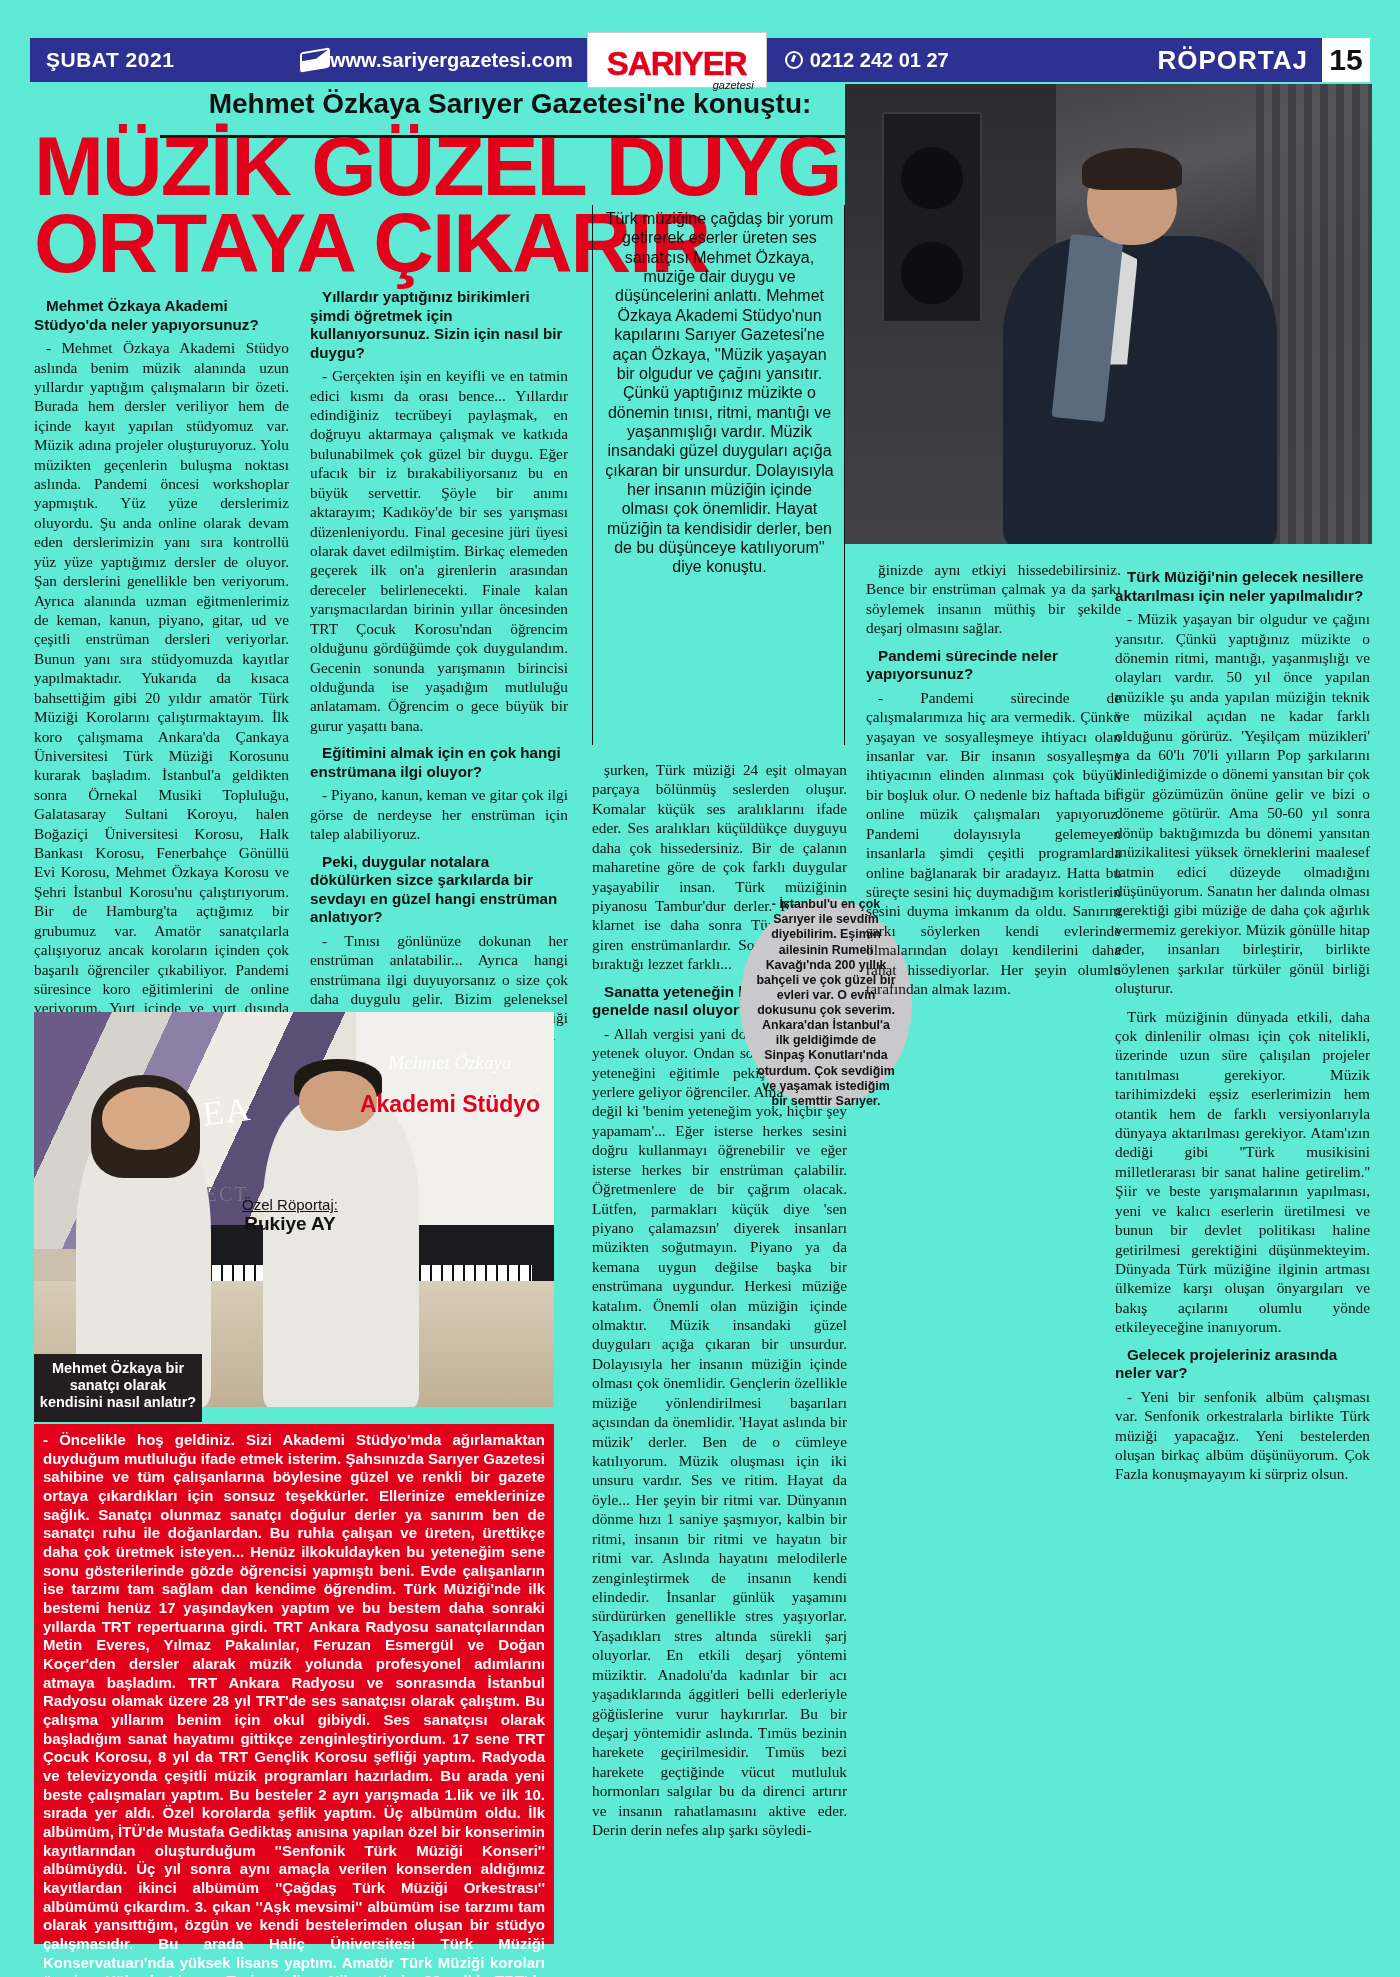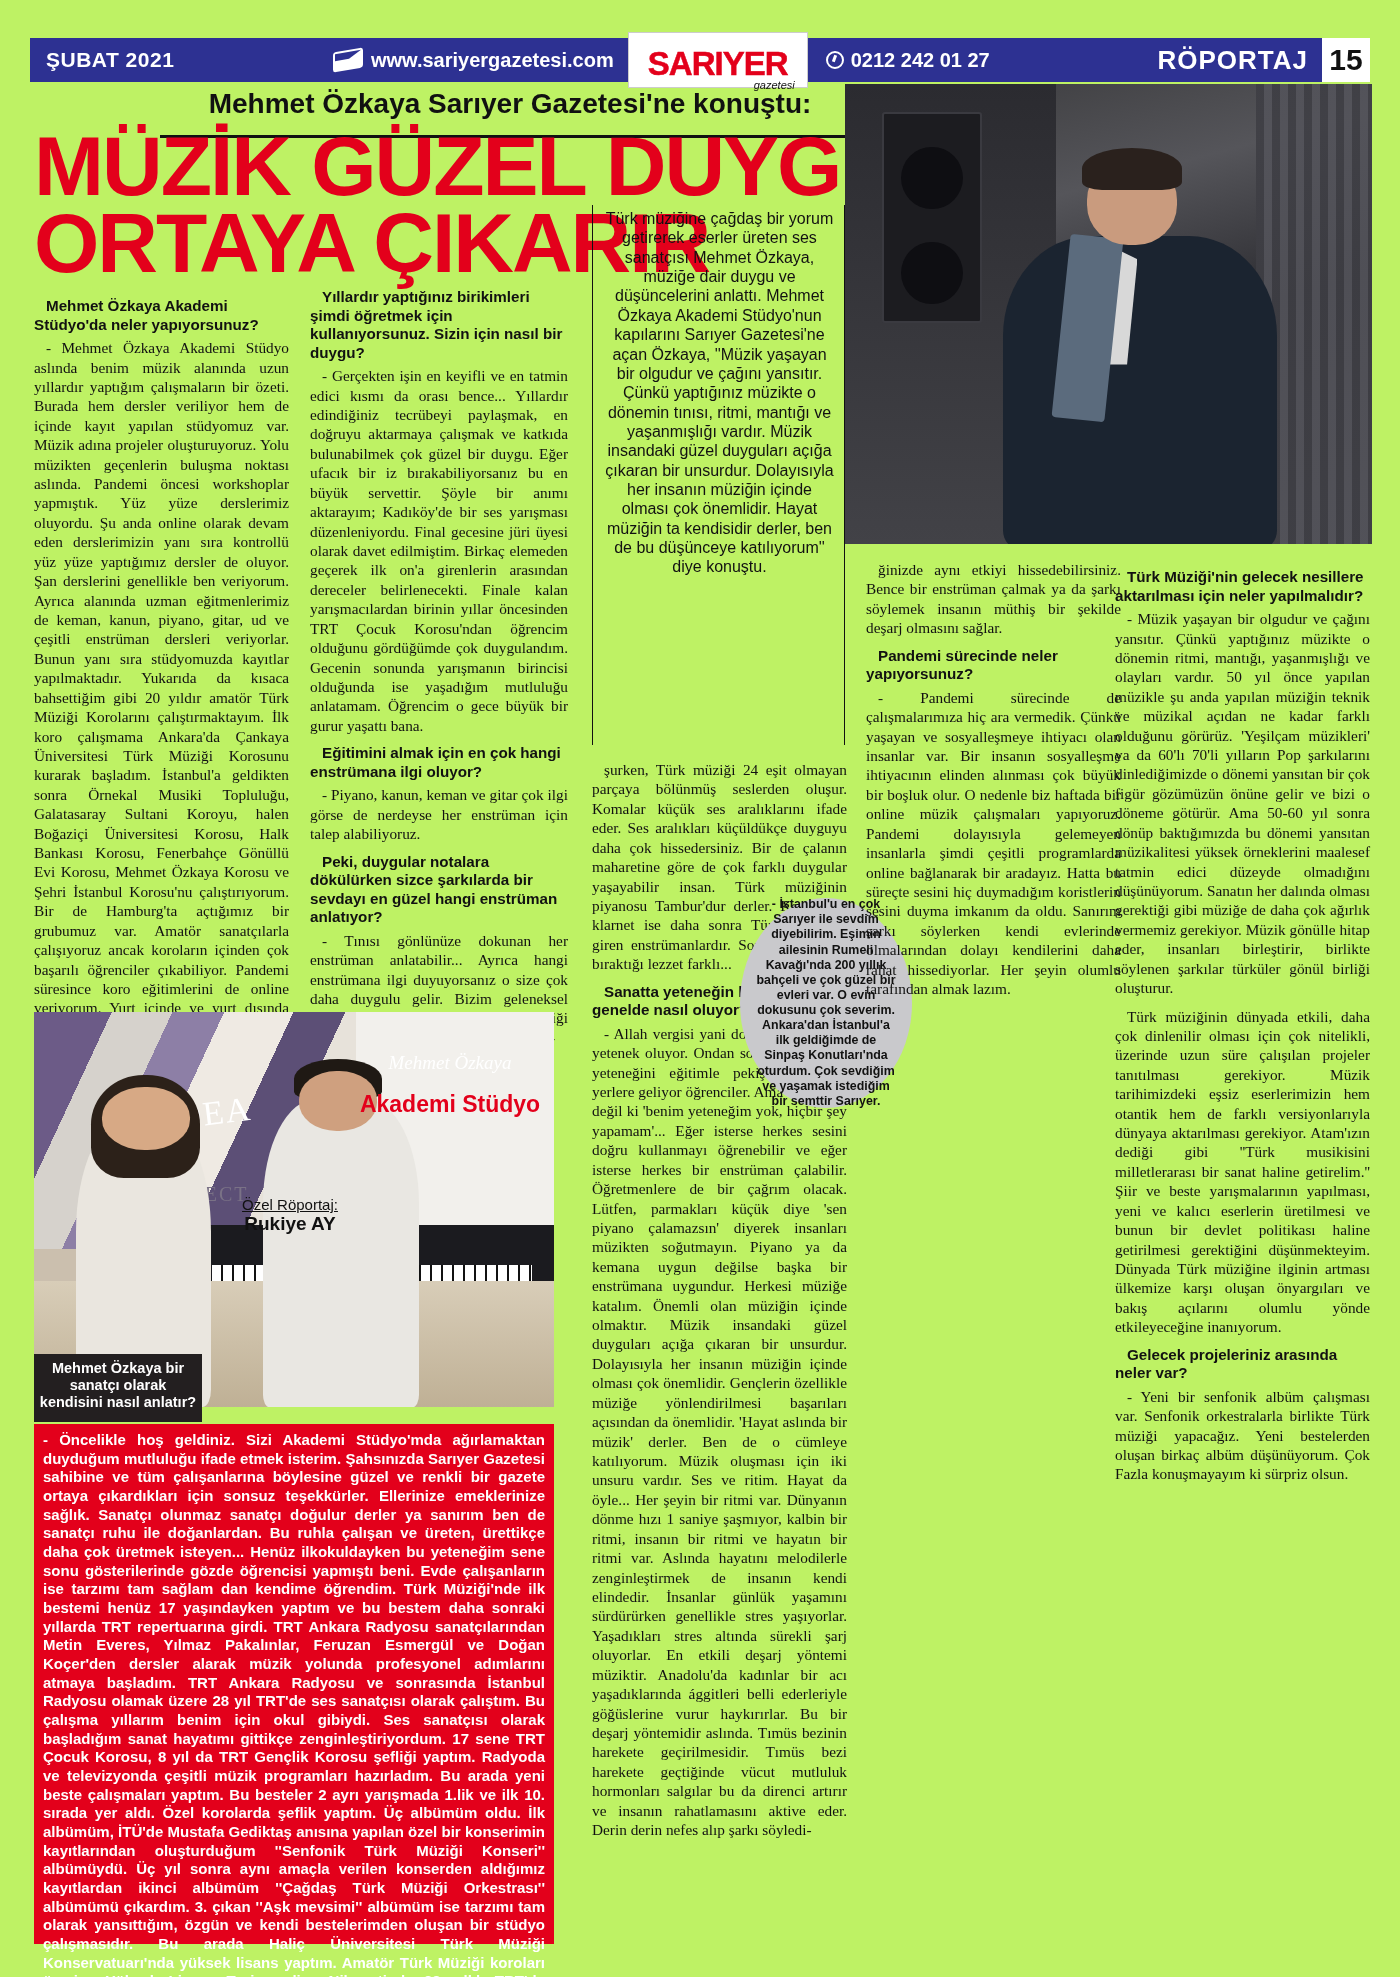--- a/index.html
+++ b/index.html
@@ -4,35 +4,35 @@
 <style>
   * { box-sizing: border-box; }
   html, body { margin:0; padding:0; }
   body {
     width:1400px; height:1977px;
     background:#ffffff;
     font-family:"Liberation Serif", serif;
     position:relative;
     overflow:hidden;
   }
-  .page { position:relative; width:1400px; height:1977px; background:#bef264; }
+  .page { position:relative; width:1400px; height:1977px; background:#5eead4; }
 
   
   .masthead {
     position:absolute; left:30px; top:38px; width:1340px; height:44px;
     background:#2d3192;
     display:flex; align-items:center;
   }
   .mh-date {
     color:#fff; font-family:"Liberation Sans", sans-serif;
     font-weight:bold; font-size:21px; letter-spacing:.5px;
     padding-left:16px; width:270px;
   }
   .mh-web {
-    display:flex; align-items:center; gap:8px; flex:0 0 auto;margin-left:33px;
+    display:flex; align-items:center; flex:0 0 auto;
   }
   .mh-web-icon {
     width:30px; height:20px; position:relative; display:inline-block;
   }
   .mh-web-icon .env {
     position:absolute; inset:0; background:#fff;
     transform:skewY(-10deg);
     border-radius:3px;
   }
   .mh-web-icon .env:after {

